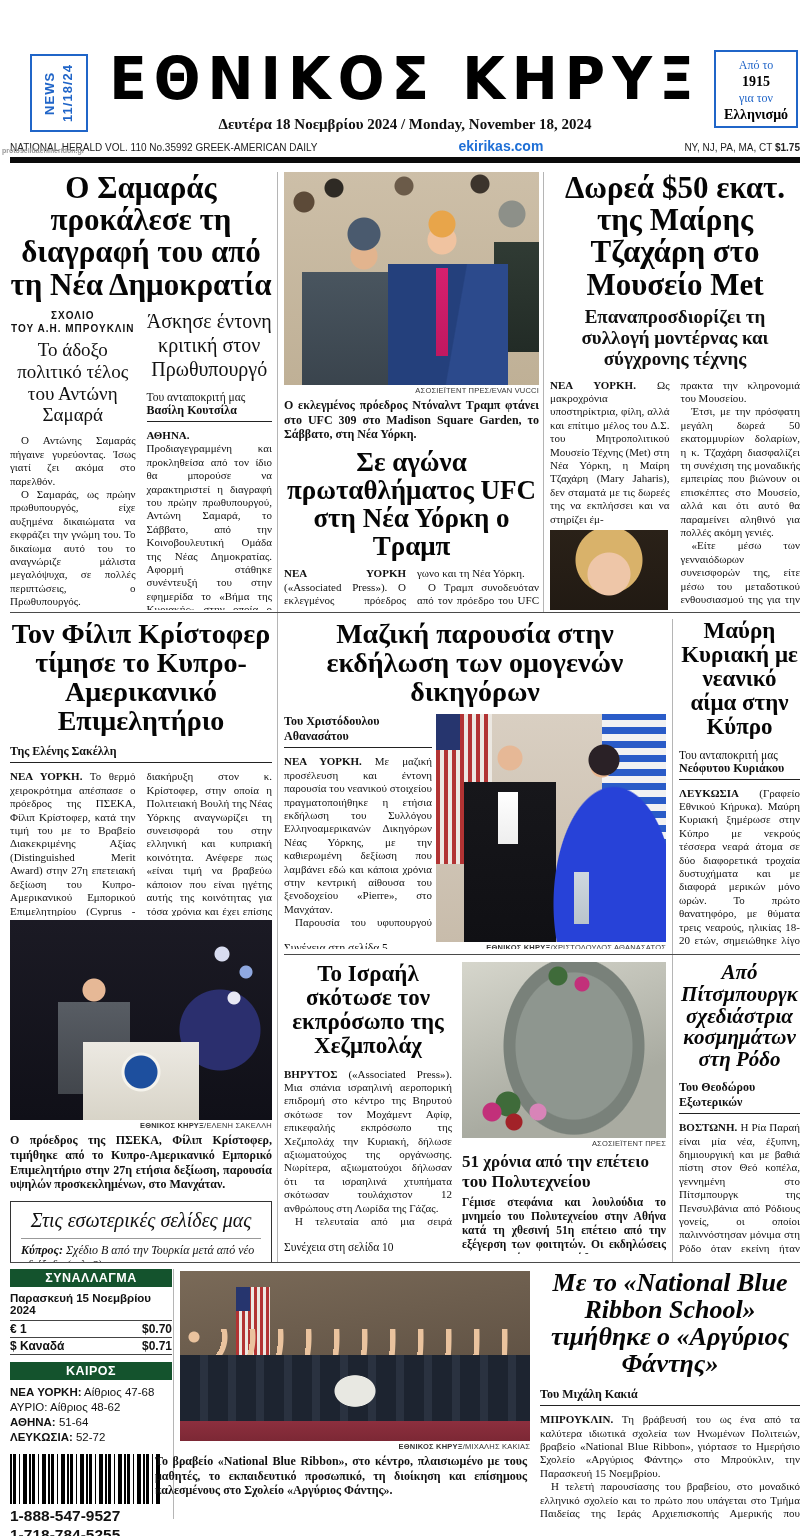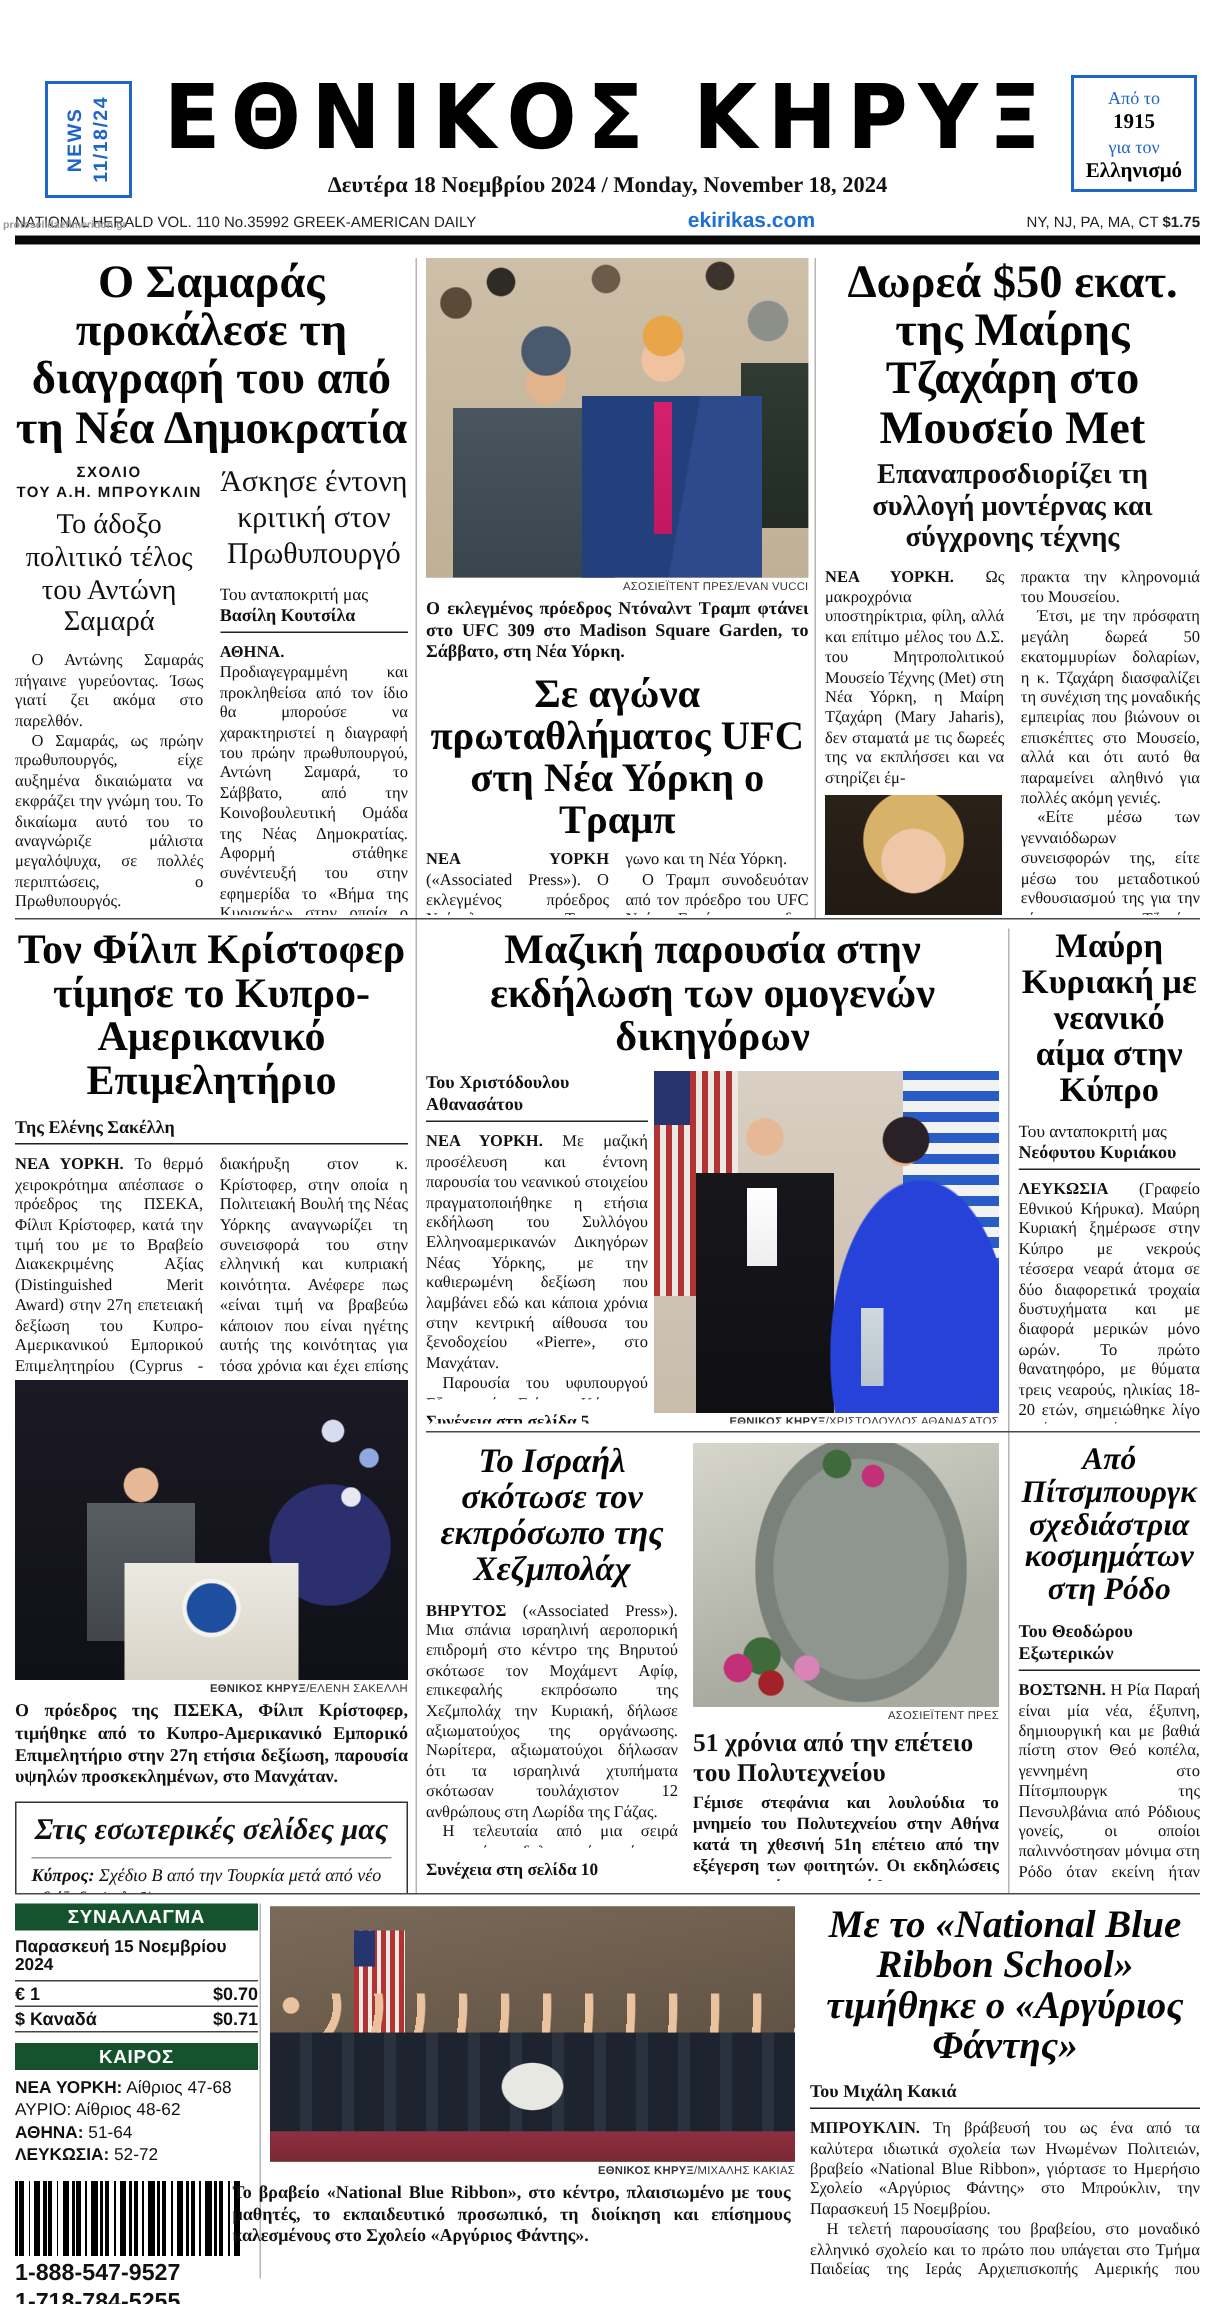--- a/index.html
+++ b/index.html
@@ -24,21 +24,21 @@
   .watermark{left:2px;top:147px;font-family:"Liberation Sans",sans-serif;font-size:7px;color:#999;font-weight:bold;}
   .topbar{left:10px;top:157px;width:790px;height:6px;background:#0a0a0a;}
   
   .vline{width:1px;background:#b5b5b5;}
   .hline{height:1px;background:#4a4a4a;}
   .hl{font-weight:bold;text-align:center;line-height:1.04;color:#060606;}
   .bodytxt{font-size:11px;line-height:13.4px;text-align:justify;}
   .bodytxt p{margin:0;}
   .bodytxt p.ind{text-indent:11px;}
   .dl{font-weight:bold;}
-  .cont{font-weight:bold;font-size:11.5px;margin-top:9px;}
+  .cont{font-weight:normal;font-size:11.5px;margin-top:9px;}
   .cols{display:flex;gap:11px;}
   .cols>div{flex:1;min-width:0;}
   .byline{font-size:11.5px;border-bottom:1px solid #222;padding-bottom:3px;margin-bottom:7px;}
   .byline b{font-size:12px;text-align:right;}
   .credit{font-size:7.5px;text-align:right;color:#333;letter-spacing:.2px;font-family:"Liberation Sans",sans-serif;margin-top:1px;}
   .credit b{font-size:7.5px;}
   .caption{font-weight:bold;font-size:12px;line-height:1.22;text-align:justify;margin-top:3px;}
   .photo{position:relative;background-repeat:no-repeat;overflow:hidden;}
   .kicker{font-family:"Liberation Sans",sans-serif;font-weight:bold;font-size:10px;letter-spacing:1px;text-align:center;line-height:1.3;}
   .subhl{text-align:center;line-height:1.1;}
@@ -96,21 +96,21 @@
       radial-gradient(circle at 84px 70px,#e6b896 0 11px,rgba(0,0,0,0) 12px),
       linear-gradient(#585d64,#42464c),
       radial-gradient(circle at 212px 34px,#d8dcf0 0 7px,rgba(0,0,0,0) 8px),
       radial-gradient(circle at 236px 52px,#8fa8e0 0 6px,rgba(0,0,0,0) 7px),
       radial-gradient(circle at 224px 78px,#e8e8f4 0 6px,rgba(0,0,0,0) 7px),
       radial-gradient(circle at 210px 110px,#2b2f6e 0 40px,rgba(0,0,0,0) 41px),
       linear-gradient(#1b1a24,#101018);
     background-size:100% 100%,116px 78px,100% 100%,72px 92px,100% 100%,100% 100%,100% 100%,100% 100%,100% 100%;
     background-position:0 0,73px 122px,0 0,48px 82px,0 0,0 0,0 0,0 0,0 0;}
   #inner-box{border:1.5px solid #333;padding:7px 10px 6px;margin-top:9px;}
-  #inner-box .t{font-size:20px;font-weight:bold;font-style:italic;text-align:center;margin-bottom:6px;}
+  #inner-box .t{font-size:20px;font-weight:normal;font-style:italic;text-align:center;margin-bottom:6px;}
   .inner-item{font-style:italic;font-size:12px;line-height:1.22;padding:4px 0 5px;border-top:1px solid #999;}
   .inner-item:first-of-type{border-top:none;}
   .inner-item b{font-style:italic;}
   #colB2{left:284px;top:619px;width:382px;height:330px;}
   #hl-lawyers{font-size:28px;margin-bottom:8px;}
   #lawyers-flex{display:flex;gap:4px;}
   #lawyers-left{width:148px;flex:none;}
   #lawyers-right{flex:1;}
   #ph-lawyers{width:100%;height:228px;background-color:#d9cfc2;
     background-image:
@@ -126,21 +126,21 @@
       repeating-linear-gradient(0deg,#2a5cc8 0 7px,#f2f2f2 7px 14px),
       linear-gradient(#d9cfc2,#c8bcab);
     background-size:15px 52px,100% 100%,100% 100%,100% 100%,100% 100%,20px 52px,92px 160px,24px 36px,56px 150px,64px 160px,100% 100%;
     background-position:138px 158px,0 0,0 0,0 0,0 0,62px 78px,28px 68px,0 0,0 0,100% 0,0 0;}
   #vl3{left:672px;top:619px;height:643px;}
   #colC2{left:679px;top:619px;width:121px;height:330px;}
   #hl-cyprus{font-size:23px;margin-bottom:10px;}
   
   #hrow2{left:284px;top:954px;width:516px;}
   #colB3a{left:284px;top:962px;width:168px;height:292px;}
-  #hl-israel{font-size:23px;margin-bottom:10px;font-style:italic;}
+  #hl-israel{font-size:23px;margin-bottom:10px;}
   #colB3b{left:462px;top:962px;width:204px;height:292px;}
   #ph-poly{width:204px;height:176px;background-color:#b4b6ac;
     background-image:
       radial-gradient(circle at 30px 150px,#c2307a 0 9px,rgba(0,0,0,0) 10px),
       radial-gradient(circle at 52px 160px,#a22228 0 8px,rgba(0,0,0,0) 9px),
       radial-gradient(circle at 76px 150px,#d884b8 0 8px,rgba(0,0,0,0) 9px),
       radial-gradient(circle at 46px 142px,#3f6b3a 0 12px,rgba(0,0,0,0) 13px),
       radial-gradient(circle at 120px 22px,#c2307a 0 7px,rgba(0,0,0,0) 8px),
       radial-gradient(circle at 96px 14px,#3f6b3a 0 9px,rgba(0,0,0,0) 10px),
       radial-gradient(ellipse 62px 78px at 112px 84px,#8e968f 0 58px,#79817a 59px 70px,rgba(0,0,0,0) 71px),

